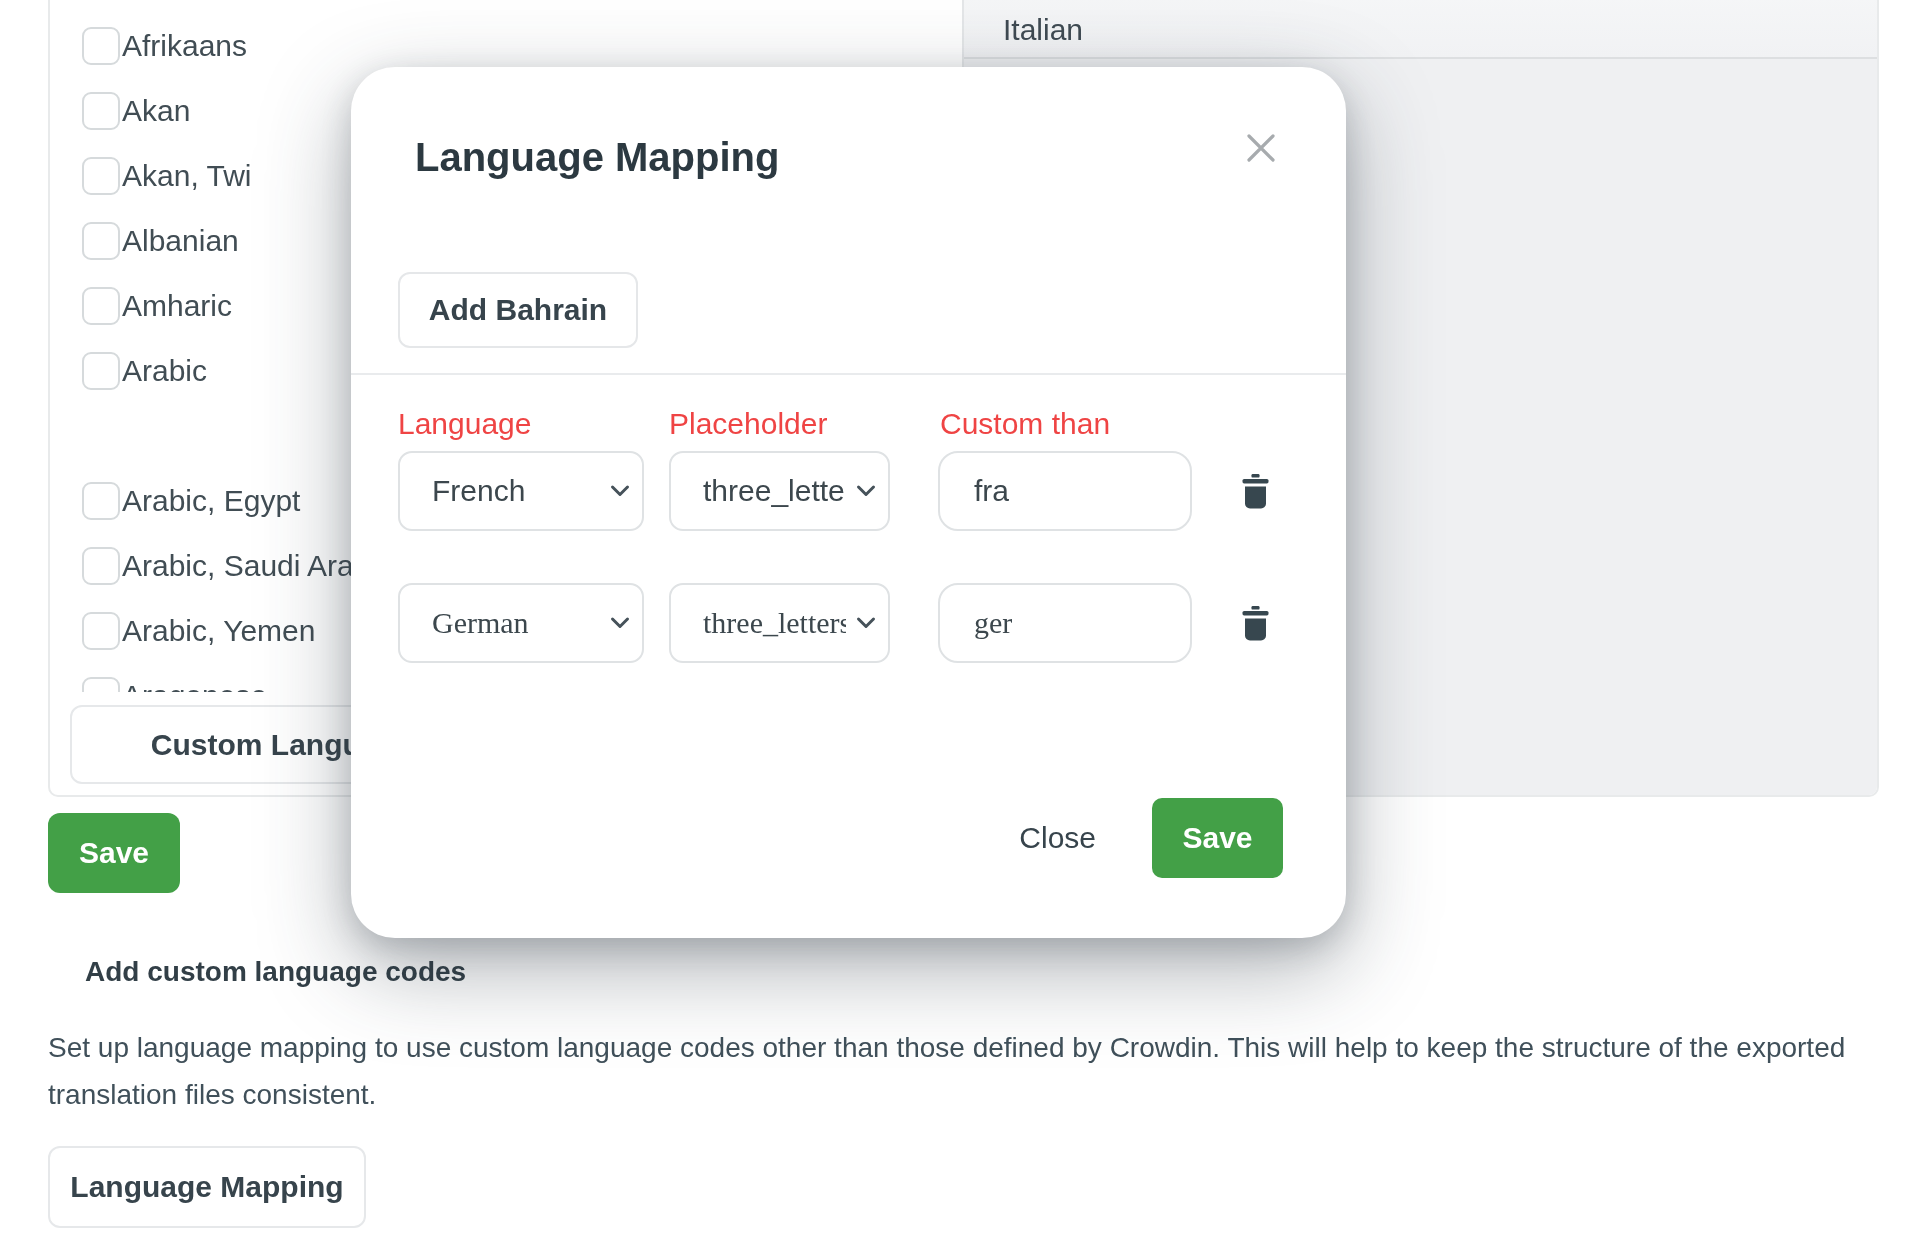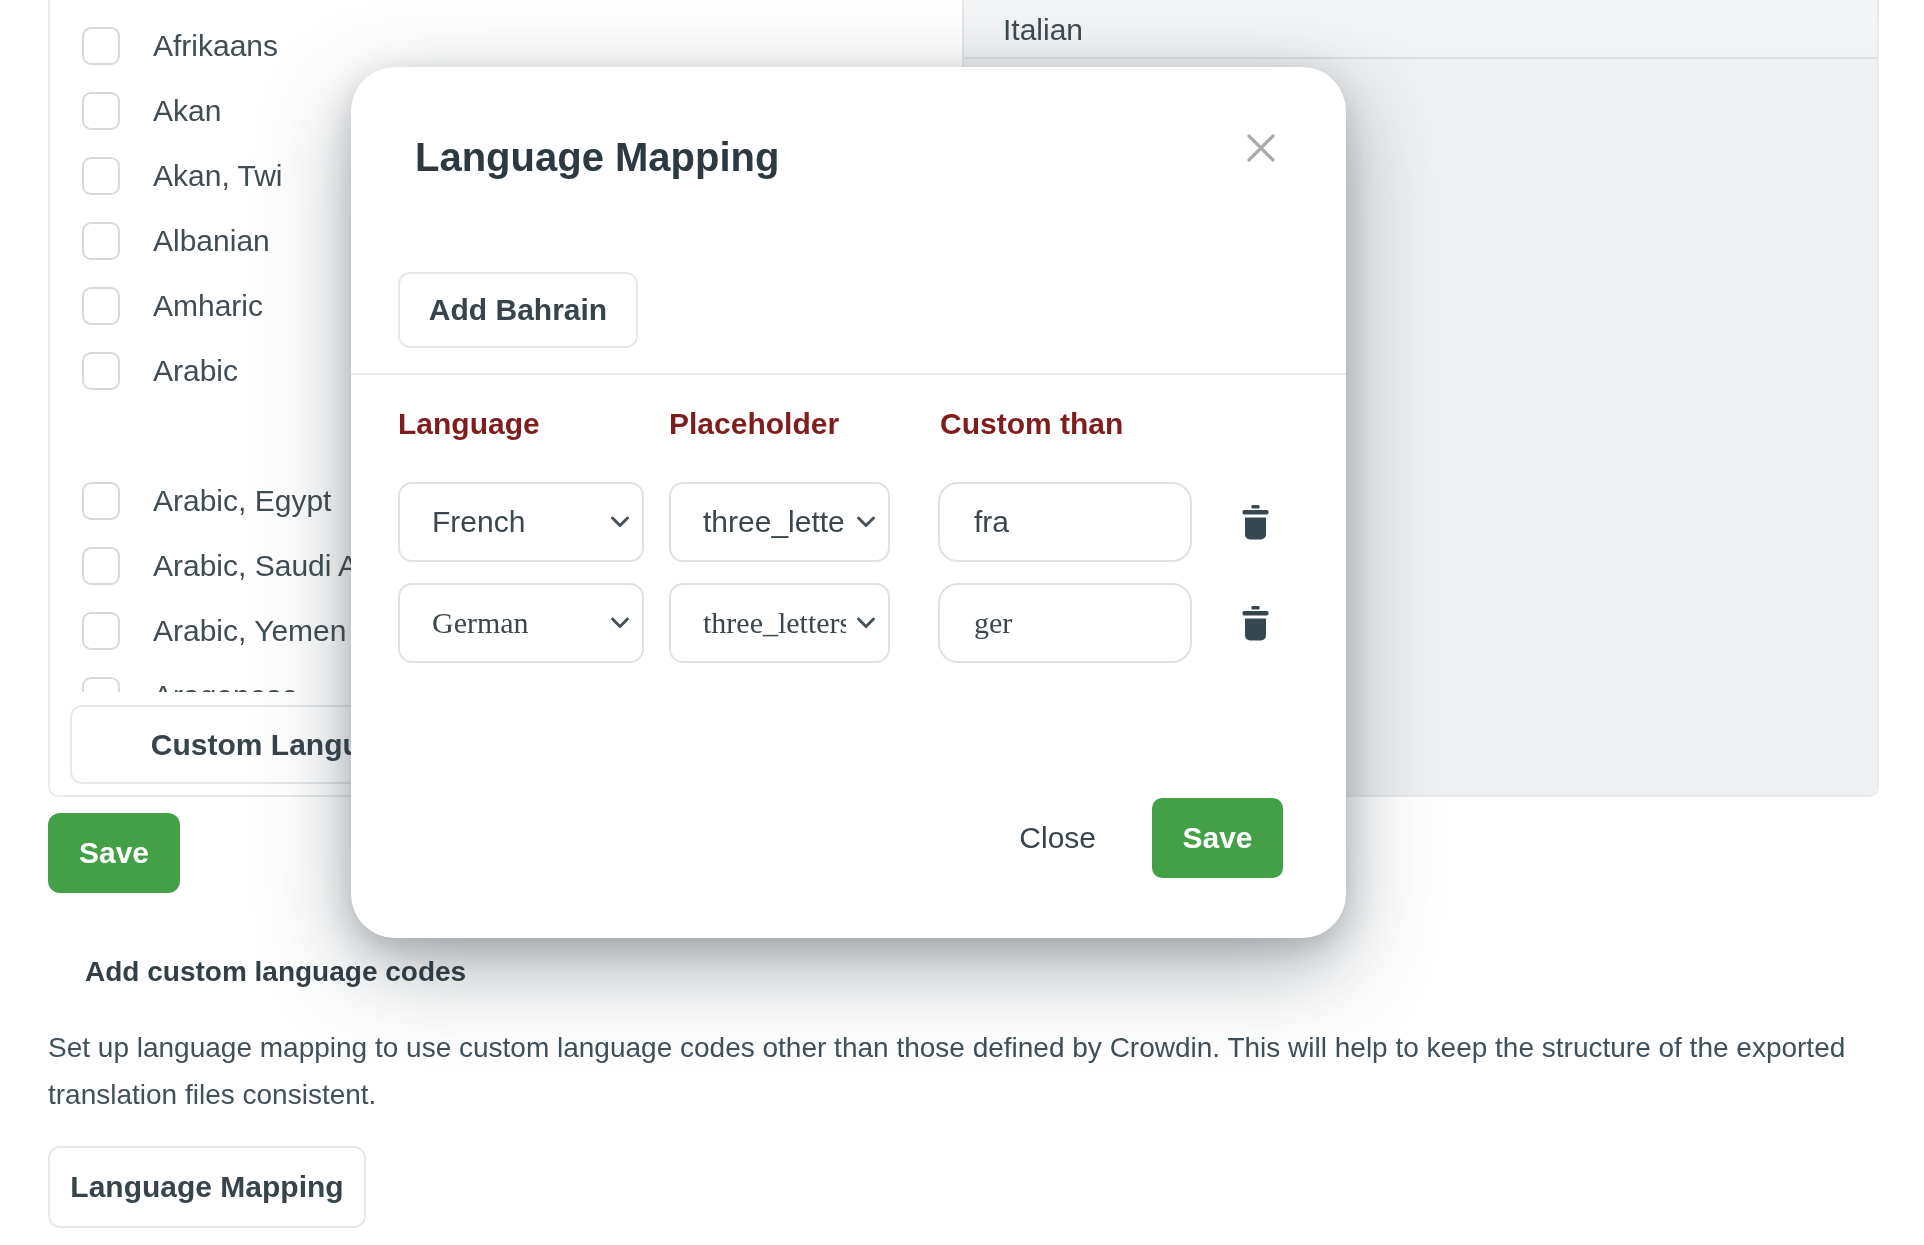--- a/index.html
+++ b/index.html
@@ -21,21 +21,21 @@
   }
   
   .card{
     position:absolute;left:48px;top:-20px;width:1831px;height:817px;
     background:#ffffff;border:2px solid var(--border);border-radius:10px;
   }
   .lang-list{
     position:absolute;left:32px;top:20px;width:560px;height:690px;
     overflow:hidden;list-style:none;
   }
-  .lang-row{position:absolute;left:0;height:38px;display:flex;align-items:center;gap:33px;}
+  .lang-row{position:absolute;left:0;height:38px;display:flex;align-items:center;gap:2px;}
   .checkbox{
     width:38px;height:38px;flex:0 0 38px;background:#fff;
     border:2px solid #d6dadc;border-radius:9px;
   }
   .lang-label{font-size:30px;color:#414d54;white-space:nowrap;}
   .custom-lang-btn{
     position:absolute;left:20px;top:723px;width:440px;height:79px;
     background:#fff;border:2px solid #e6e8ea;border-radius:12px;
     font-family:inherit;font-size:30px;font-weight:600;color:#37444c;
     display:flex;align-items:center;justify-content:center;white-space:nowrap;overflow:hidden;
@@ -88,26 +88,26 @@
     display:flex;align-items:center;justify-content:center;
     background:none;border:none;cursor:pointer;
   }
   .add-mapping-btn{
     position:absolute;left:47px;top:205px;width:240px;height:76px;
     background:#fff;border:2px solid #e5e7e9;border-radius:12px;
     font-family:inherit;font-size:30px;font-weight:600;color:#37444c;cursor:pointer;
     display:flex;align-items:center;justify-content:center;
   }
   .modal-divider{position:absolute;left:0;right:0;top:306px;height:2px;background:#e9ebed;}
-  .col-header{position:absolute;top:340px;font-size:30px;font-weight:700;color:#7f1d1d;white-space:nowrap;}
+  .col-header{position:absolute;top:340px;font-size:30px;font-weight:400;color:#ef4444;white-space:nowrap;}
   .col-language{left:47px;}
   .col-placeholder{left:318px;}
   .col-custom{left:589px;}
   .m-row{position:absolute;left:47px;width:901px;height:80px;}
-  .m-row.r0{top:415px;}
+  .m-row.r0{top:384px;}
   .m-row.r1{top:516px;font-family:Liberation Serif, serif;}
   .select{
     position:absolute;top:0;height:80px;background:#fff;
     border:2px solid var(--ctl-border);border-radius:14px;
     display:flex;align-items:center;padding:0 42px 0 32px;
     font-size:30px;color:var(--text);cursor:pointer;overflow:hidden;
   }
   .select .val{white-space:nowrap;overflow:hidden;}
   .select-language{left:0;width:246px;}
   .select-placeholder{left:271px;width:221px;}

